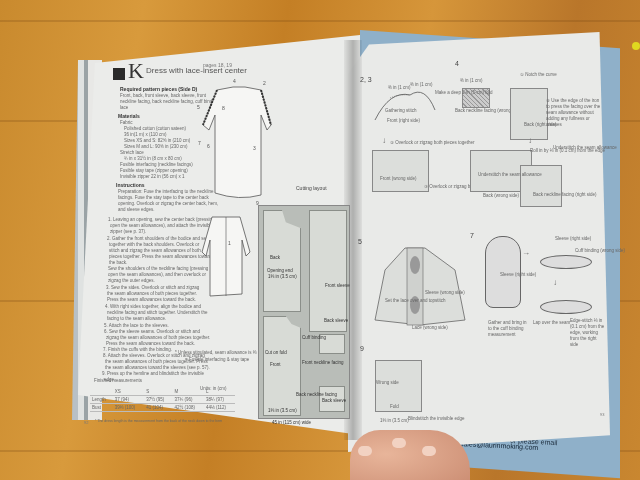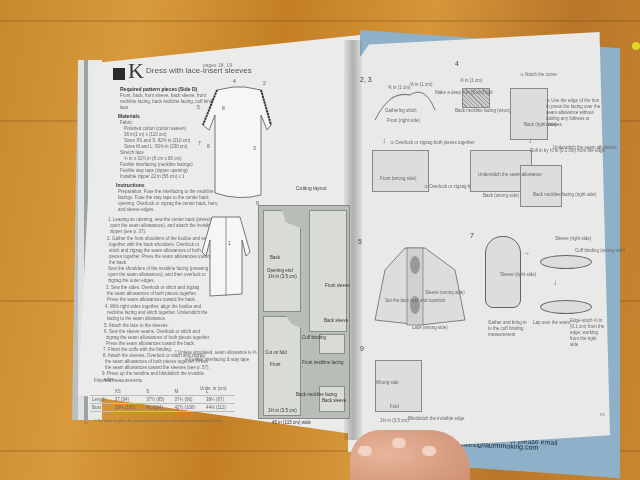--- a/index.html
+++ b/index.html
@@ -78,21 +78,21 @@
 <div class="back-cover-email">sales@laurinmoking.com</div>
 <div class="back-cover-text">or please email</div>
 
 <div class="left-stack"></div>
 <div class="page-left"></div>
 <div class="page-right"></div>
 <div class="gutter"></div>
 
 <div class="k-block"></div>
 <div class="k-letter">K</div>
-<div class="title">Dress with lace-insert sleeves</div>
+<div class="title">Dress with lace-insert center</div>
 <div class="pages-ref">pages 18, 19</div>
 
 <div class="head" style="left:120px;top:86px;">Required pattern pieces (Side D)</div>
 <div class="txt" style="left:120px;top:93px;">Front, back, front sleeve, back sleeve, front</div>
 <div class="txt" style="left:120px;top:99px;">neckline facing, back neckline facing, cuff binding,</div>
 <div class="txt" style="left:120px;top:105px;">lace</div>
 
 <div class="head" style="left:118px;top:113px;">Materials</div>
 <div class="txt" style="left:120px;top:120px;">Fabric</div>
 <div class="txt" style="left:124px;top:126px;">Polished cotton (cotton sateen)</div>

